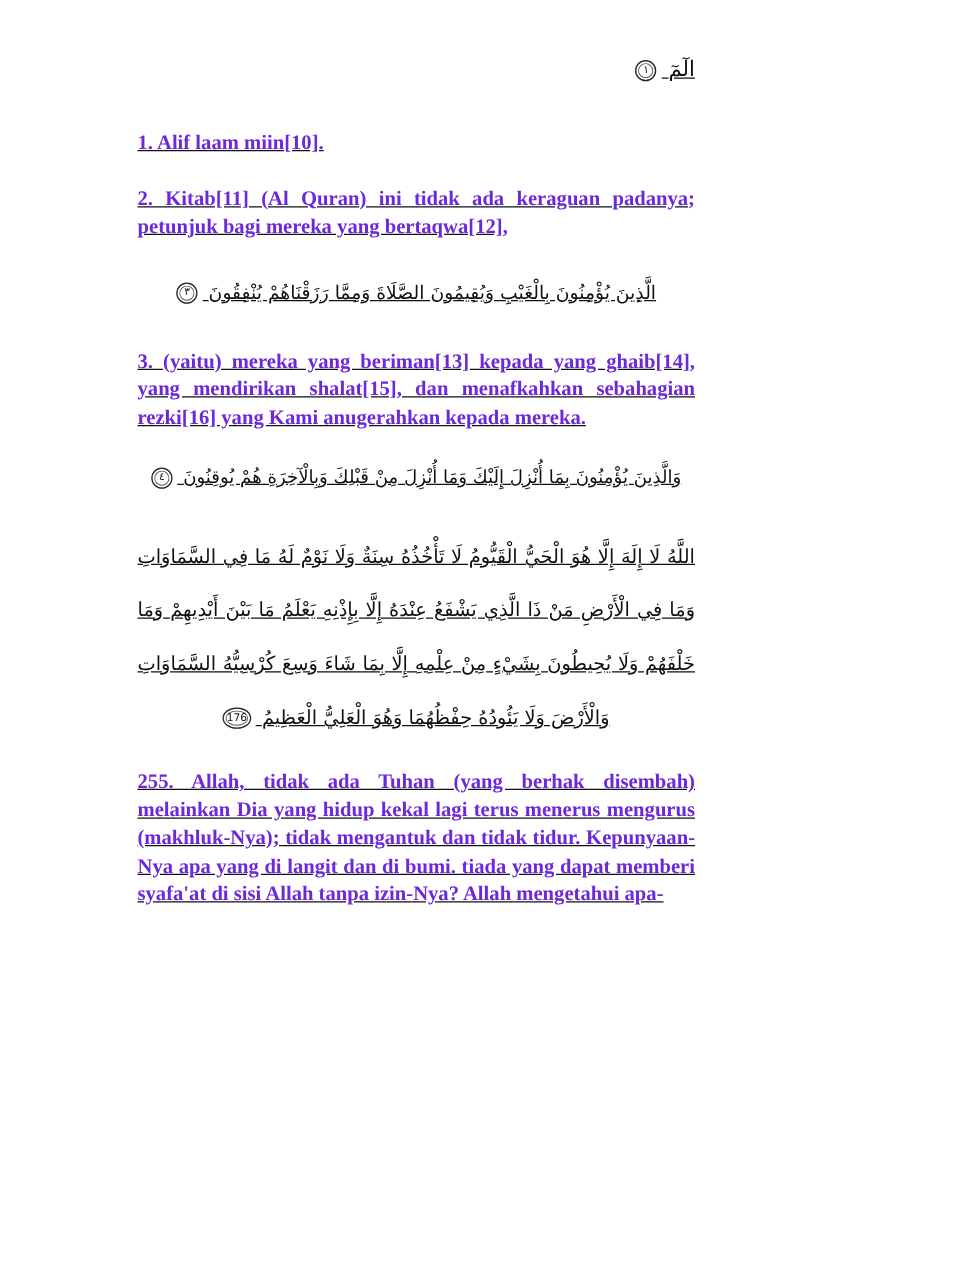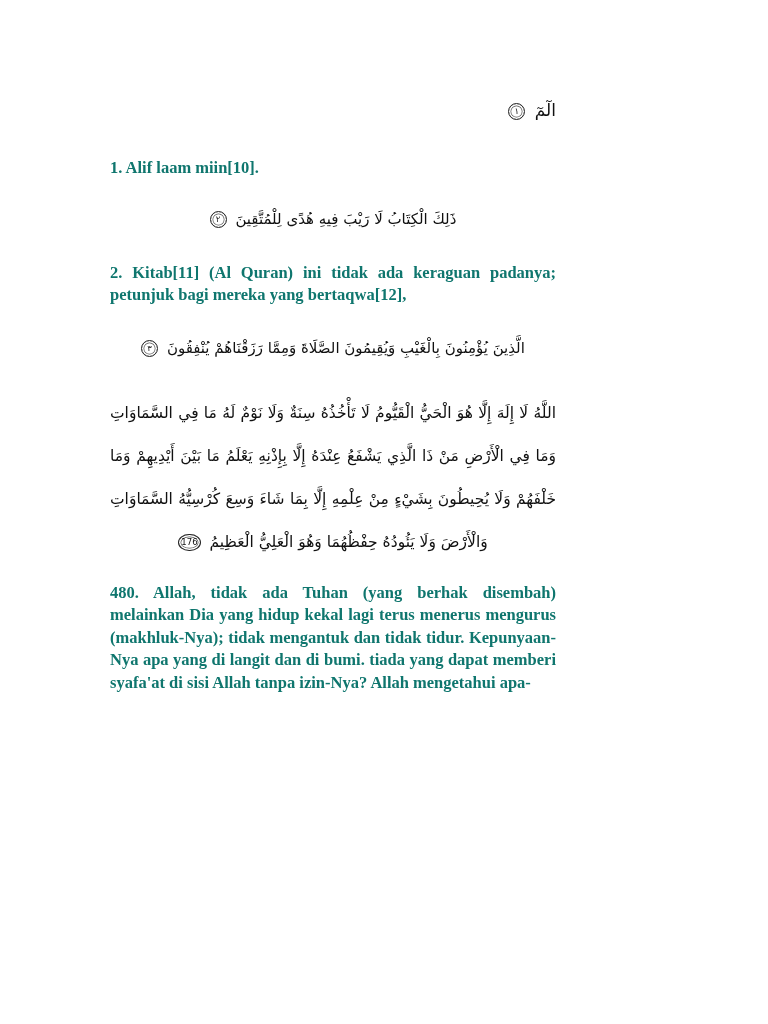--- a/index.html
+++ b/index.html
@@ -1,32 +1,33 @@
 <!DOCTYPE html>
 <html lang="id"><head>
 <meta charset="utf-8">
 <style>
   * { margin:0; padding:0; box-sizing:border-box; }
   html, body { width:768px; height:1024px; background:#ffffff; }
   body { font-family:"Liberation Serif", serif; color:#111111; }
   .page {
     width:664px; height:1024px;
-    padding:97px 108px 0 110px;
+    padding:43px 108px 0 110px;
     background:#ffffff;
     overflow:hidden;
+    text-decoration:underline;
   }
   
   .latin {
     font-family:"Liberation Serif", serif;
     font-weight:bold;
     font-size:16.5px;
     line-height:22.5px;
     text-align:justify;
     text-justify:inter-word;
-    color:#0f766e;
+    color:#6d28d9;
   }
   
   .ar {
     font-family:"DejaVu Sans", sans-serif;
     direction:rtl;
     unicode-bidi:embed;
     color:#111111;
   }
   .ar-heading {           
     text-align:right;
@@ -80,35 +81,36 @@
 
 <div class="page">
 
   <p class="ar ar-heading m-heading">
     <span>الٓمٓ</span>
     <span class="ayah-marker">١</span>
   </p>
 
   <p class="latin m-t1">1. Alif laam miin[10].</p>
 
-  <p class="ar ar-center m-v2">
-    <span>ذَلِكَ الْكِتَابُ لَا رَيْبَ فِيهِ هُدًى لِلْمُتَّقِينَ</span>
-    <span class="ayah-marker">٢</span>
-  </p>
 
   <p class="latin m-t2">2. Kitab[11] (Al Quran) ini tidak ada keraguan padanya; petunjuk bagi mereka yang bertaqwa[12],</p>
 
   <p class="ar ar-center m-v3">
     <span>الَّذِينَ يُؤْمِنُونَ بِالْغَيْبِ وَيُقِيمُونَ الصَّلَاةَ وَمِمَّا رَزَقْنَاهُمْ يُنْفِقُونَ</span>
     <span class="ayah-marker">٣</span>
   </p>
 
+  <p class="latin m-t3">3. (yaitu) mereka yang beriman[13] kepada yang ghaib[14], yang mendirikan shalat[15], dan menafkahkan sebahagian rezki[16] yang Kami anugerahkan kepada mereka.</p>
 
+  <p class="ar ar-center long m-v4">
+    <span>وَالَّذِينَ يُؤْمِنُونَ بِمَا أُنْزِلَ إِلَيْكَ وَمَا أُنْزِلَ مِنْ قَبْلِكَ وَبِالْآخِرَةِ هُمْ يُوقِنُونَ</span>
+    <span class="ayah-marker">٤</span>
+  </p>
 
 
   <p class="ar ar-block m-kursi">
     <span>اللَّهُ لَا إِلَهَ إِلَّا هُوَ الْحَيُّ الْقَيُّومُ لَا تَأْخُذُهُ سِنَةٌ وَلَا نَوْمٌ لَهُ مَا فِي السَّمَاوَاتِ وَمَا فِي الْأَرْضِ مَنْ ذَا الَّذِي يَشْفَعُ عِنْدَهُ إِلَّا بِإِذْنِهِ يَعْلَمُ مَا بَيْنَ أَيْدِيهِمْ وَمَا خَلْفَهُمْ وَلَا يُحِيطُونَ بِشَيْءٍ مِنْ عِلْمِهِ إِلَّا بِمَا شَاءَ وَسِعَ كُرْسِيُّهُ السَّمَاوَاتِ وَالْأَرْضَ وَلَا يَئُودُهُ حِفْظُهُمَا وَهُوَ الْعَلِيُّ الْعَظِيمُ</span>
     <span class="ayah-marker">176</span>
   </p>
 
-  <p class="latin">480. Allah, tidak ada Tuhan (yang berhak disembah) melainkan Dia yang hidup kekal lagi terus menerus mengurus (makhluk-Nya); tidak mengantuk dan tidak tidur. Kepunyaan-Nya apa yang di langit dan di bumi. tiada yang dapat memberi syafa'at di sisi Allah tanpa izin-Nya? Allah mengetahui apa-</p>
+  <p class="latin">255. Allah, tidak ada Tuhan (yang berhak disembah) melainkan Dia yang hidup kekal lagi terus menerus mengurus (makhluk-Nya); tidak mengantuk dan tidak tidur. Kepunyaan-Nya apa yang di langit dan di bumi. tiada yang dapat memberi syafa'at di sisi Allah tanpa izin-Nya? Allah mengetahui apa-</p>
 
 </div>
 
 </body></html>

